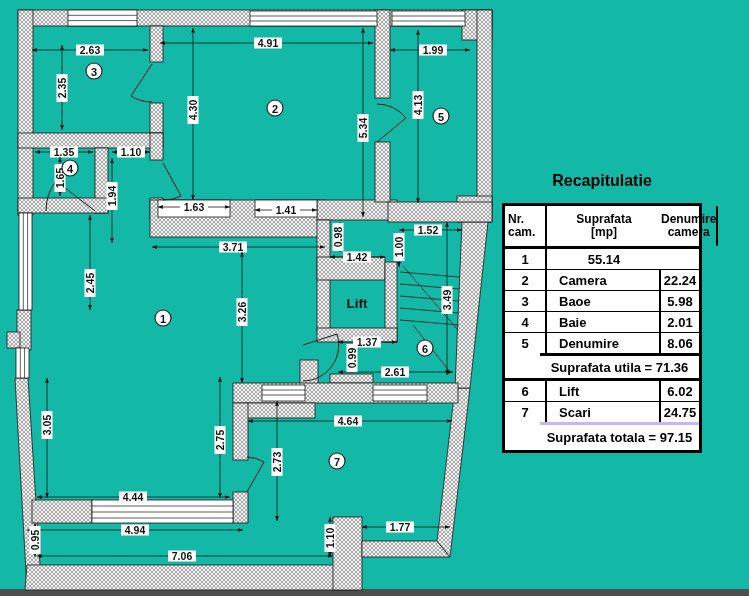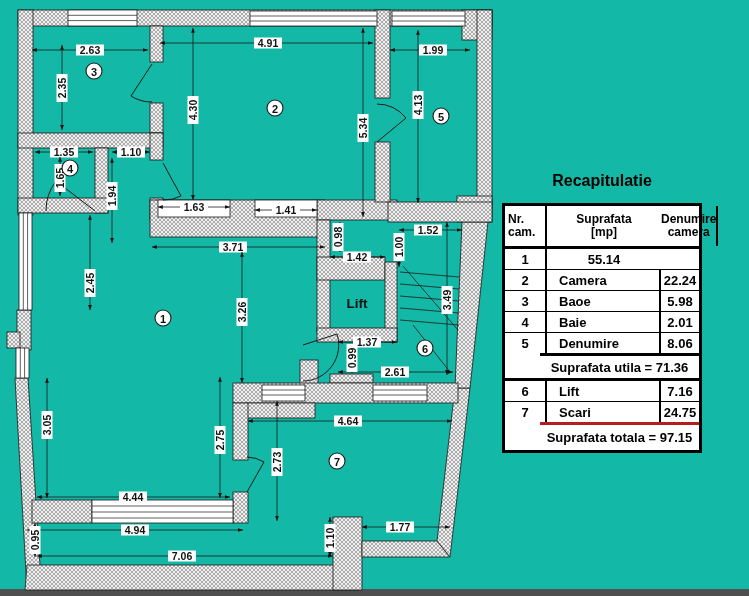--- a/index.html
+++ b/index.html
@@ -426,25 +426,25 @@
       <div class="c num">5</div>
       <div class="c name">Denumire</div>
       <div class="c last area">8.06</div>
     </div>
 
     <div class="frow thick" style="border-top:3px solid #000;">Suprafata utila = 71.36</div>
 
     <div class="trow thick">
       <div class="c num">6</div>
       <div class="c name">Lift</div>
-      <div class="c last area">7.16</div>
+      <div class="c last area">6.02</div>
     </div>
     <div class="trow sep">
       <div class="c num">7</div>
       <div class="c name">Scari</div>
       <div class="c last area">24.75</div>
     </div>
 
-    <div class="frow total" style="border-top:3px solid #b91c1c;">Suprafata totala = 97.15</div>
+    <div class="frow total" style="border-top:3px solid #c4b5fd;">Suprafata totala = 97.15</div>
   </div>
 </div>
 
 </div>
 
 </body></html>

